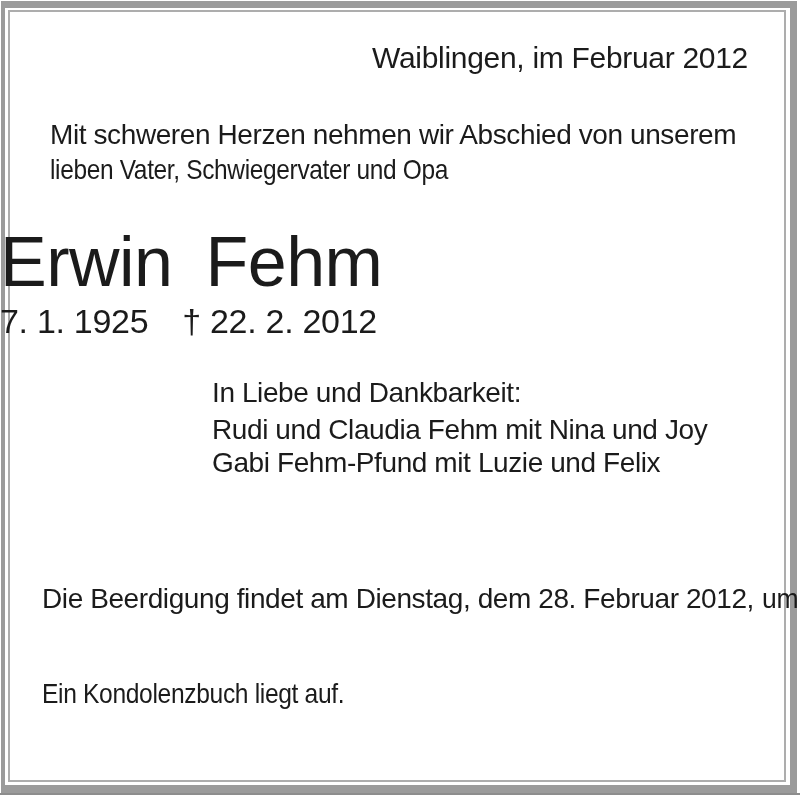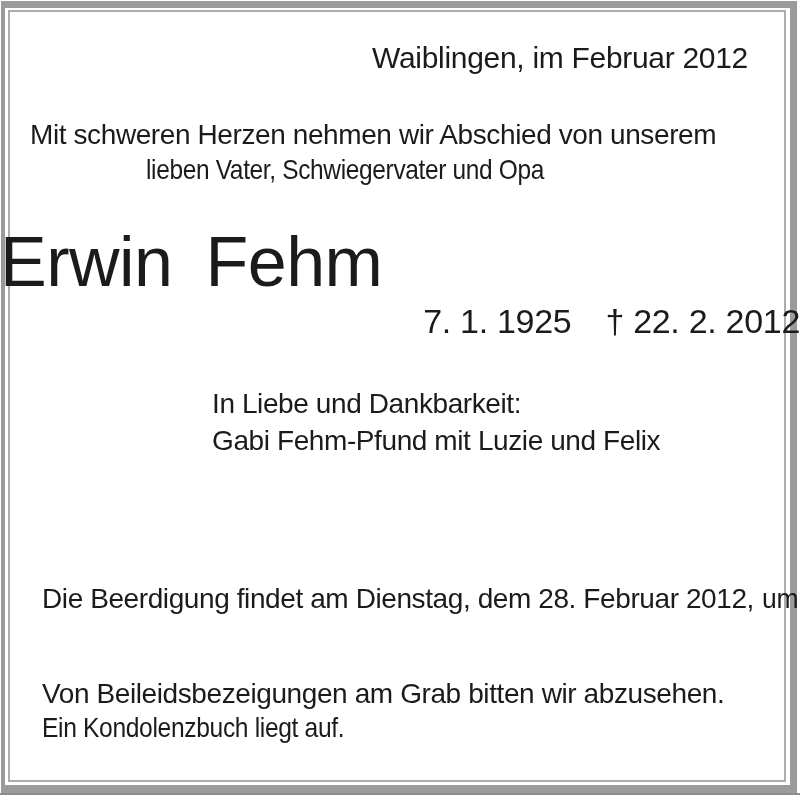--- a/index.html
+++ b/index.html
@@ -41,49 +41,48 @@
   .line { white-space: nowrap; }
 
   .dateline {
     top: 40px; right: 52px;
     font-size: 30px;
     line-height: 36px;
     letter-spacing: -0.3px;
     text-align: right;
   }
   .intro {
-    left: 30px; top: 117px;
+    left: 50px; top: 117px;
     font-size: 28px;
     line-height: 35px;
     letter-spacing: -0.4px;
-    text-align: center;
   }
   .deceased-name {
     left: 0; right: 0; top: 222px;
     text-align: left;
     font-size: 70px;
     line-height: 80px;
     word-spacing: 14px;
     letter-spacing: -0.5px;
   }
   .dates {
     left: 0; right: 0; top: 300px;
-    text-align: right;
+    text-align: left;
     font-size: 34px;
     line-height: 42px;
     letter-spacing: -0.3px;
   }
   .dates .death { margin-left: 34px; }
   .family {
     left: 212px; top: 376px;
     font-size: 28px;
     line-height: 33px;
     letter-spacing: -0.4px;
   }
-  .family .heading { margin-bottom: 4px; margin-top: 11px; }
+  .family .heading { margin-bottom: 4px; }
   .funeral {
     left: 42px; top: 580px;
     font-size: 28px;
     line-height: 37px;
     letter-spacing: -0.4px;
   }
   .condolence {
     left: 42px; top: 677px;
     font-size: 28px;
     line-height: 34px;
@@ -105,24 +104,24 @@
 </div>
 
 <div class="txt deceased-name">Erwin Fehm</div>
 
 <div class="txt dates">
   <span class="birth">7. 1. 1925</span><span class="death">† 22. 2. 2012</span>
 </div>
 
 <div class="txt family">
   <div class="line heading">In Liebe und Dankbarkeit:</div>
+  <div class="line">Rudi und Claudia Fehm mit Nina und Joy</div>
   <div class="line">Gabi Fehm-Pfund mit Luzie und Felix</div>
 </div>
 
 <div class="txt funeral">
   <div class="line" style="display: inline-block; transform-origin: left center; transform: scaleX(0.999627);">Die Beerdigung findet am Dienstag, dem 28. Februar 2012,</div>
   <div class="line" style="display: inline-block; transform-origin: left center; transform: scaleX(0.94768);">um 13.30 Uhr auf dem Friedhof in Waiblingen statt.</div>
 </div>
 
 <div class="txt condolence">
-  <div class="line">Von Beileidsbezeigungen am Grab bitten wir abzusehen.</div>
   <div class="line" style="display: inline-block; transform-origin: left center; transform: scaleX(0.879282);">Ein Kondolenzbuch liegt auf.</div>
 </div>
 
 </body></html>

